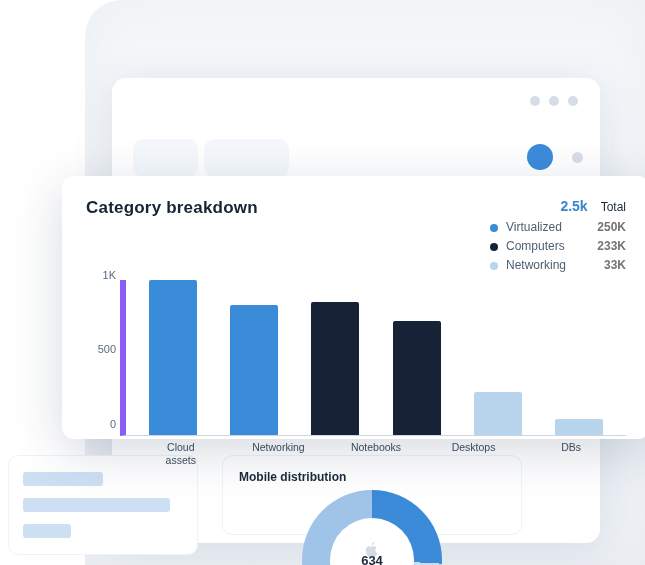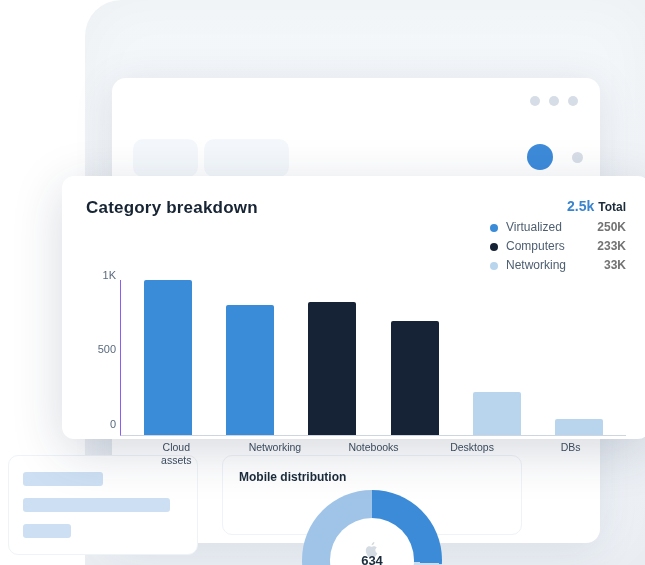--- a/index.html
+++ b/index.html
@@ -38,32 +38,32 @@
     color:#d5dbe3; font-size:18px; }
 
   .card { position: absolute; top: 176px; left: 62px;
     width: 588px; height: 263px; background:#fff; border-radius: 12px;
     box-shadow: 0 12px 50px rgba(25,45,80,0.18); padding: 22px 24px 8px 24px; }
 
   .card-head { display:flex; justify-content:space-between; align-items:flex-start; }
   .card-title { font-size: 17px; font-weight: 600; color:#172434; letter-spacing: 0.2px; }
 
   .legend { text-align: right; font-size: 12px; }
-  .legend-top { display:flex; align-items:baseline; justify-content:flex-end; gap:4px; margin-bottom:4px; }
+  .legend-top { display:flex; align-items:baseline; justify-content:flex-end; gap:13px; margin-bottom:4px; }
   .legend-top .num { color:#3a84ce; font-weight:700; font-size:14px; }
-  .legend-top .lbl { color:#1b2b3b; font-weight:700; }
+  .legend-top .lbl { color:#1b2b3b; font-weight:400; }
   .legend-row { display:flex; align-items:center; justify-content:space-between; gap:8px; line-height:1.6; }
   .legend-row .dot { width:8px; height:8px; border-radius:50%; flex:0 0 8px; }
   .legend-row .name { color:#4d5e71; min-width:72px; text-align:left; }
   .legend-row .val { color:#737373; font-weight:700; min-width:40px; text-align:right; }
 
   .chart { display:flex; margin-top: 4px; height: 182px; }
   .y-axis { width: 34px; position:relative; }
   .y-tick { position:absolute; right:4px; font-size:11px; color:#5a6b7e; transform:translateY(-50%); }
-  .plot { flex:1; position:relative; border-left:1px solid #8b5cf6; border-bottom:1px solid #cdd6e0; margin-bottom:26px; }
+  .plot { flex:1; position:relative; border-left:6px solid #8b5cf6; border-bottom:1px solid #cdd6e0; margin-bottom:26px; }
   .bars { position:absolute; left:0; right:0; bottom:0; top:0; display:flex; align-items:flex-end; justify-content:space-around; padding: 0 6px; }
   .bar-col { flex:1; display:flex; justify-content:center; align-items:flex-end; height:100%; }
   .bar { width: 48px; border-radius: 2px 2px 0 0; }
   .cat-labels { position:absolute; left:0; right:0; top:100%; display:flex; justify-content:space-around; padding:6px 6px 0; }
   .cat { flex:1; text-align:center; font-size:10.5px; color:#3a4a5d; line-height:1.25; }
 
 </style>
 </head>
 <body>
 

